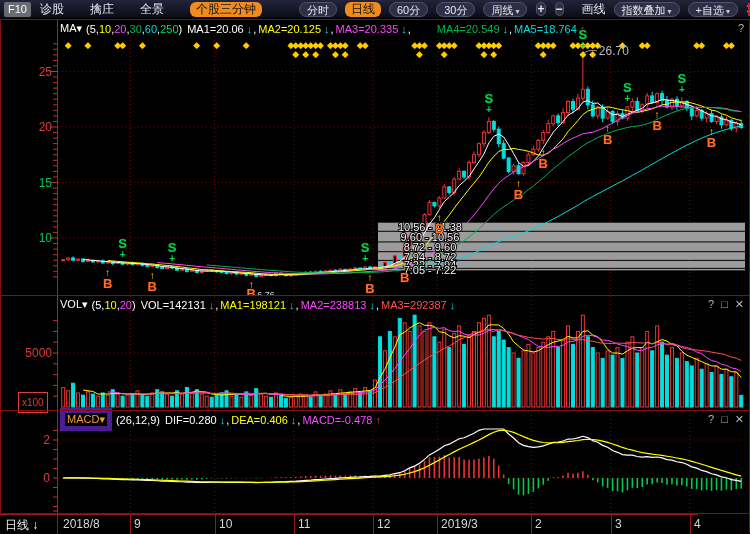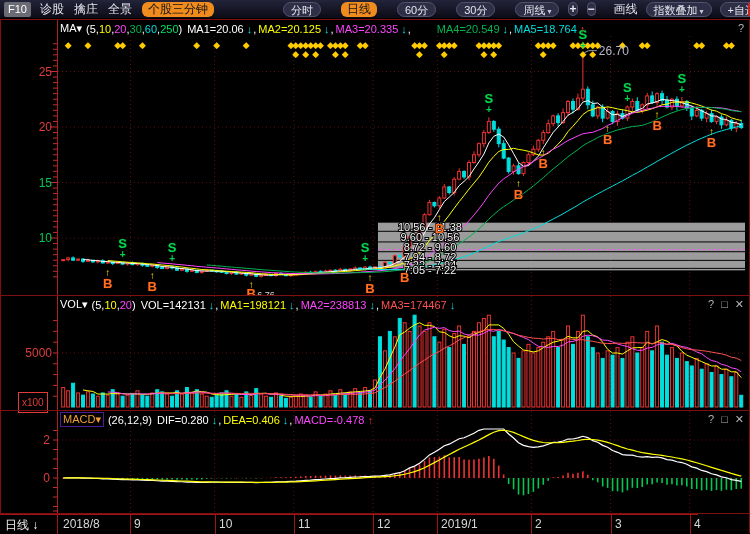--- a/index.html
+++ b/index.html
@@ -18,46 +18,46 @@
   .spacer{flex:1;}
   .edge-tick{position:absolute;right:0;top:3px;width:2px;height:13px;background:#cc2222;}
   
   .frame{position:absolute;left:0;top:19px;width:748px;height:514px;border-left:1px solid #801010;border-right:1px solid #801010;pointer-events:none;z-index:9;}
   .sep{position:absolute;left:0;width:750px;height:1px;background:#801010;z-index:8;}
   
   .panel-header{position:absolute;left:60px;height:15px;font-size:11px;display:flex;align-items:center;white-space:nowrap;color:#fff;z-index:5;}
   .ph-item{margin-right:2px;}
   .arrow-dn{color:#00dede;font-weight:bold;margin:0 1px;}
   .arrow-up{color:#ee3232;font-weight:bold;margin:0 1px;}
-  .macdbox{border:1px solid #4c1d95;color:#f0a030;padding:0 2px;margin-right:4px;}
+  .macdbox{border:5px solid #4c1d95;color:#f0a030;padding:0 2px;margin-right:4px;}
   .win-icons{position:absolute;right:6px;height:14px;font-size:11px;color:#b4b4b4;display:flex;gap:7px;z-index:6;}
   .xunit{position:absolute;left:18px;top:392px;border:1px solid #e03c3c;color:#e03c3c;font-size:10px;padding:4px 3px;z-index:6;}
   svg{position:absolute;left:0;}
   svg text{font-family:"Liberation Sans","DejaVu Sans",sans-serif;}
   
   .bottombar{position:absolute;left:0;top:514px;width:698px;height:20px;background:#000;border-top:1px solid #a01414;box-sizing:border-box;z-index:10;}
   .mode{position:absolute;left:5px;top:2px;font-size:12px;color:#f0f0f0;}
   .mode .dn{color:#fff;font-weight:bold;}
   .date{position:absolute;top:2px;font-size:12px;color:#d8d8d8;}
   .vline{position:absolute;top:0;width:1px;height:19px;background:#a01414;}
 </style>
 </head>
 <body>
 
 <div id="app">
 
   <div class="toolbar">
     <span class="tb f10">F10</span>
-    <span id="stockTabs" style="display:flex;gap:10px;align-items:center;">
+    <span id="stockTabs" style="display:flex;gap:26px;align-items:center;">
         <span class="tb">诊股</span>
         <span class="tb">擒庄</span>
         <span class="tb">全景</span>
         <span class="tb orange">个股三分钟</span>
       </span>
-    <span id="periodTabs" style="display:flex;gap:20px;align-items:center;margin-left:60px;">
+    <span id="periodTabs" style="display:flex;gap:8px;align-items:center;margin-left:28px;">
         <span class="tb pill">分时</span>
         <span class="tb orange">日线</span>
         <span class="tb pill">60分</span>
         <span class="tb pill">30分</span>
         <span class="tb pill">周线<span class="caret">▾</span></span>
       </span>
     <span class="tb zbtn">+</span>
     <span class="tb zbtn">−</span>
     <span class="spacer"></span>
     <span id="rightBtns" style="display:flex;gap:8px;align-items:center;">
@@ -102,21 +102,21 @@
       <span class="ph-item" style="margin-right: 5px;">(<span style="color: rgb(255, 255, 255);">5</span><span>,</span><span style="color: rgb(255, 255, 0);">10</span><span>,</span><span style="color: rgb(255, 70, 255);">20</span>)</span>
       <span class="ph-item" style="color: rgb(255, 255, 255);">VOL=142131</span>
       <span class="arrow-dn">↓</span>
       <span class="ph-item">,</span>
       <span class="ph-item" style="color: rgb(255, 255, 0);">MA1=198121</span>
       <span class="arrow-dn">↓</span>
       <span class="ph-item">,</span>
       <span class="ph-item" style="color: rgb(255, 70, 255);">MA2=238813</span>
       <span class="arrow-dn">↓</span>
       <span class="ph-item">,</span>
-      <span class="ph-item" style="color: rgb(255, 80, 80);">MA3=174467</span>
+      <span class="ph-item" style="color: rgb(255, 80, 80);">MA3=292387</span>
       <span class="arrow-dn">↓</span>
     </div>
   <div class="win-icons" style="top:298px" id="volIcons">
       <span class="">?</span>
       <span class="">□</span>
       <span class="">✕</span>
     </div>
 
   <div class="panel-header" style="top:412px" id="macdHeader">
       <span class="macdbox">MACD▾</span>
@@ -963,21 +963,21 @@
       <div class="date" style="left: 63px;">2018/8</div>
       <div class="vline" style="left: 130px;"></div>
       <div class="date" style="left: 134px;">9</div>
       <div class="vline" style="left: 215px;"></div>
       <div class="date" style="left: 219px;">10</div>
       <div class="vline" style="left: 294px;"></div>
       <div class="date" style="left: 298px;">11</div>
       <div class="vline" style="left: 373px;"></div>
       <div class="date" style="left: 377px;">12</div>
       <div class="vline" style="left: 437px;"></div>
-      <div class="date" style="left: 441px;">2019/1</div>
+      <div class="date" style="left: 441px;">2019/3</div>
       <div class="vline" style="left: 531px;"></div>
       <div class="date" style="left: 535px;">2</div>
       <div class="vline" style="left: 611px;"></div>
       <div class="date" style="left: 615px;">3</div>
       <div class="vline" style="left: 690px;"></div>
       <div class="date" style="left: 694px;">4</div>
     </div>
 </div>
 
 </body></html>

